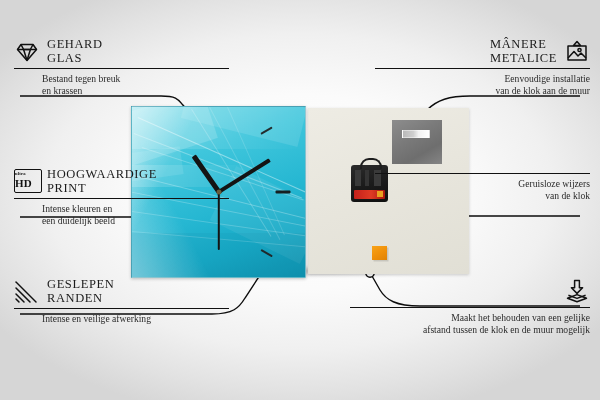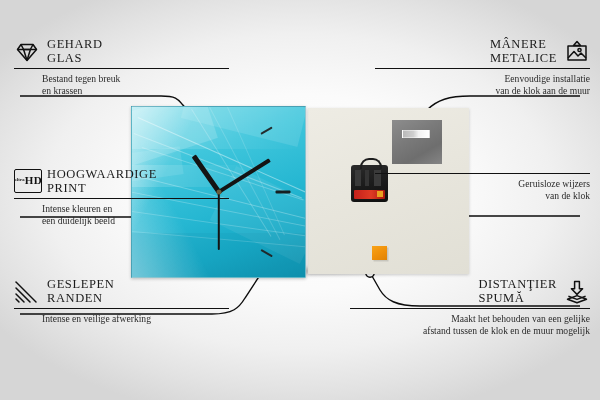--- a/index.html
+++ b/index.html
@@ -19,21 +19,21 @@
   .feat.right .title{text-align:left;}
   .rule{height:1.4px;background:#111;margin:3px 0 4px 0;width:100%;}
   .feat .sub{font-size:9.6px;line-height:11.6px;color:#2b2b2b;margin-left:28px;}
   .feat.right .sub{text-align:right;}
 
   .ico{width:26px;height:26px;flex:0 0 26px;display:block;}
   .ico svg{display:block;width:26px;height:26px;}
 
   
   .hd{width:26px;height:22px;border:1.6px solid #111;border-radius:2px;
-      display:flex;flex-direction:row;align-items:center;justify-content:center;
+      display:flex;flex-direction:column;align-items:flex-start;justify-content:center;
       line-height:1;}
   .hd .u{font-size:4.6px;font-weight:700;letter-spacing:.2px;color:#111;}
   .hd .h{font-size:11px;font-weight:700;letter-spacing:.3px;color:#111;margin-top:.5px;}
 
   
   #f-glass{left:14px;top:38px;}
   #f-print{left:14px;top:168px;}
   #f-edges{left:14px;top:278px;}
   #f-metal{right:10px;top:38px;}
   #f-mech{right:10px;top:170px;}
@@ -258,23 +258,20 @@
 
   <div class="feat right" id="f-mech">
     <div class="rule"></div>
     <div class="sub">
       <span>Geruisloze wijzers</span><br><span>van de klok</span>
     </div>
   </div>
 
   <div class="feat right" id="f-spacer">
     <div class="head">
-      <span class="title">
-        <span>DISTANŢIER</span><br><span>SPUMĂ</span>
-      </span>
       <span class="ico">
         <svg viewBox="0 0 26 26">
             <g fill="none" stroke="#111" stroke-width="1.5" stroke-linejoin="round">
           <path d="M10.6 2.5 h4.8 v7.2 h3.2 L13 15.4 L7.4 9.7 h3.2 z"></path>
           <path d="M13 16.6 L3.5 20.2 L13 23.8 L22.5 20.2 Z"></path>
           <path d="M4.4 17.2 L13 20.4 L21.6 17.2"></path>
         </g>
           </svg>
       </span>
     </div>

